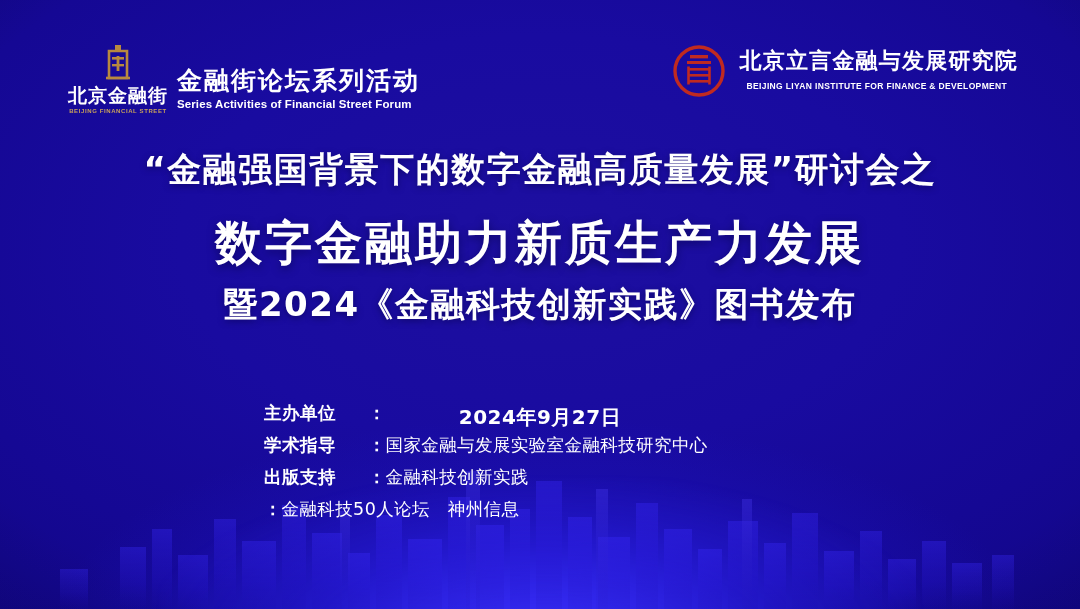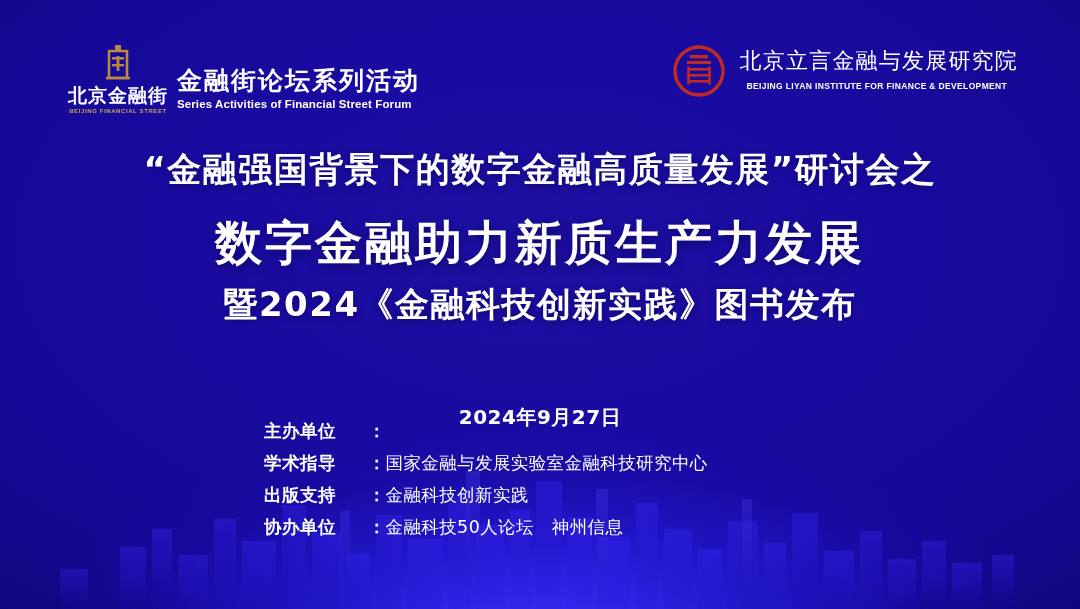--- a/index.html
+++ b/index.html
@@ -129,21 +129,21 @@
   }
   .seal-circle {
     width: 54px;
     height: 54px;
     flex: 0 0 54px;
     position: relative;
   }
   .right-text { padding-bottom: 2px; }
   .right-text .zh-big {
     font-size: 22px;
-    font-weight: 400;
+    font-weight: 700;
     color: #ffffff;
     letter-spacing: 1.2px;
     line-height: 1.1;
     white-space: nowrap;
     font-family: "DejaVu Sans", "Liberation Sans", sans-serif;
   }
   .right-text .en-sub {
     margin-top: 8px;
     font-size: 8.5px;
     font-weight: 700;
@@ -201,21 +201,21 @@
     font-weight: 700;
     color: #ffffff;
     letter-spacing: 0.5px;
     font-family: "DejaVu Sans", "Liberation Sans", sans-serif;
     margin-top: 44px;
   }
 
   
   .credits {
     position: absolute;
-    top: 418px;
+    top: 400px;
     left: 0;
     right: 0;
     display: flex;
     flex-direction: column;
     align-items: center;
     gap: 5px;
   }
   .credit-row {
     display: flex;
     align-items: baseline;
@@ -365,20 +365,19 @@
       <span class="credit-value">国家金融与发展实验室金融科技研究中心</span>
     </div>
 
     <div class="credit-row">
       <span class="credit-label">出版支持</span>
       <span class="credit-colon">：</span>
       <span class="credit-value">金融科技创新实践</span>
     </div>
 
     <div class="credit-row">
-      <span class="credit-label">协办单位</span>
       <span class="credit-colon">：</span>
       <span class="credit-value">金融科技50人论坛　神州信息</span>
     </div>
 
   </div>
 
 </div>
 
 </body></html>

